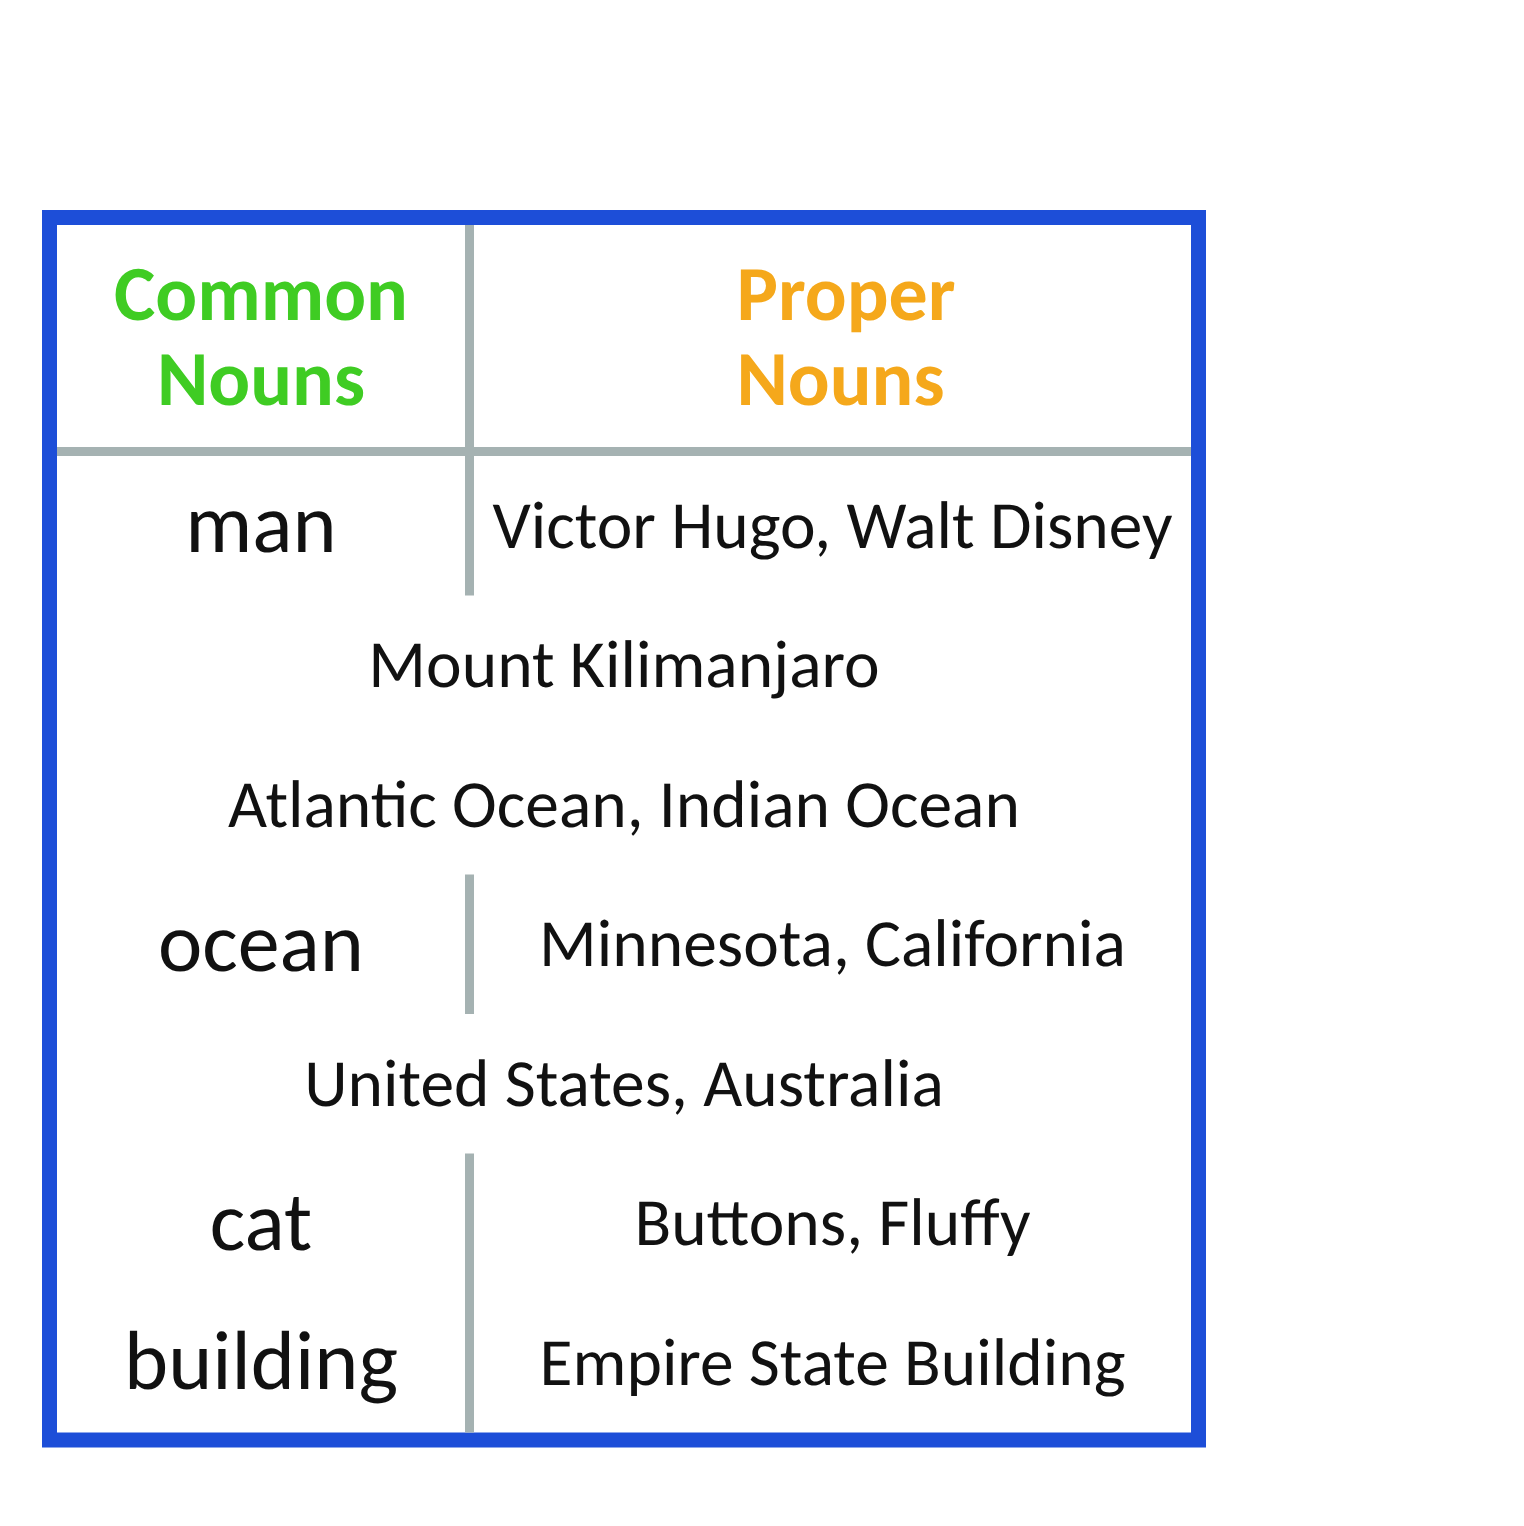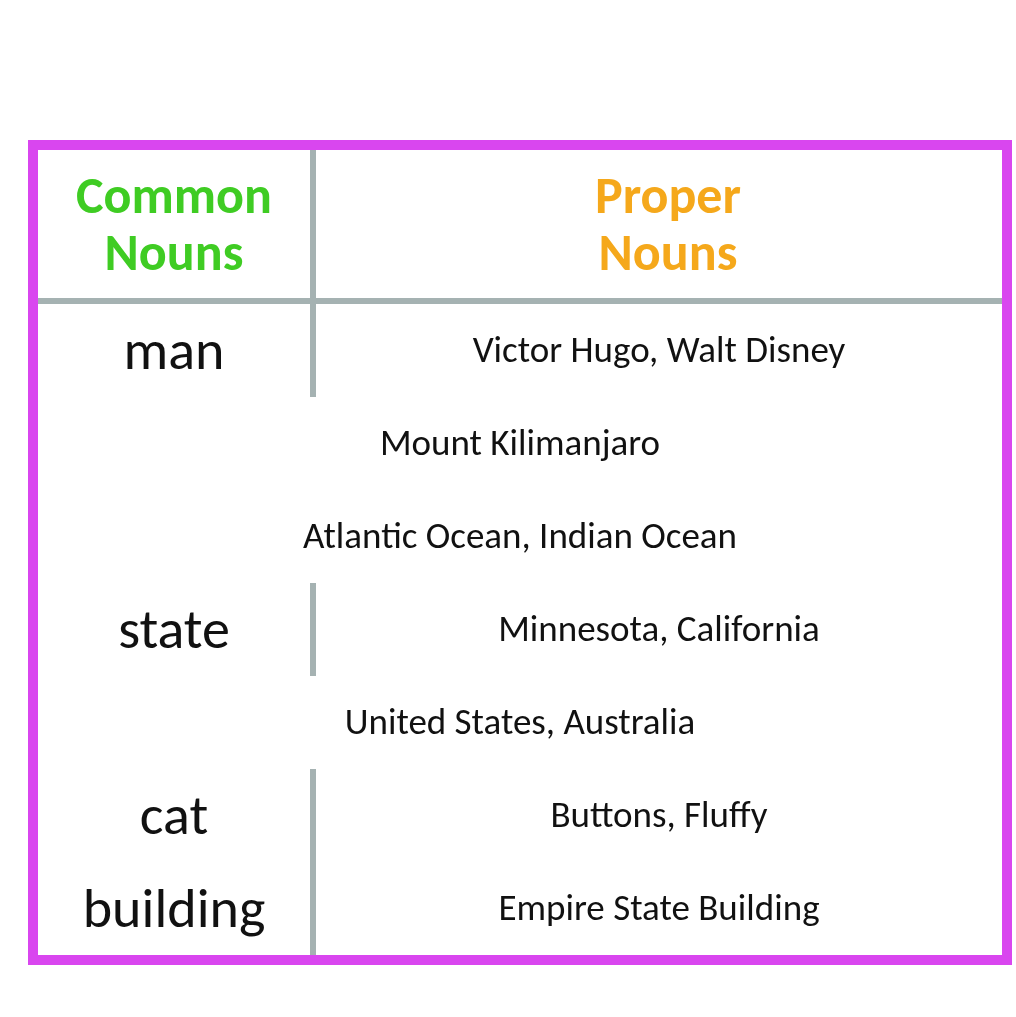--- a/index.html
+++ b/index.html
@@ -10,43 +10,42 @@
     body {
       background: #ffffff;
       font-family: "Gill Sans", "Gill Sans MT", Calibri, "Trebuchet MS", sans-serif;
       width: 1016px;
       height: 1017px;
       padding-top: 140px;
       padding-left: 28px;
       padding-right: 28px;
     }
     .table-wrap {
-      border: 10px solid #d946ef;
-      width: 984px;
+      border: 10px solid #1d4ed8;
+      width: 776px;
       background: #ffffff;
     }
     .header-row {
       display: flex;
       height: 148px;
       align-items: stretch;
     }
     .header-cell-left {
       width: 278px;
       border-right: 6px solid #a5b2b2;
       display: flex;
       align-items: center;
       justify-content: center;
       text-align: center;
     }
     .header-cell-right {
       flex: 1;
       display: flex;
       align-items: center;
       justify-content: center;
-      text-align: center;
       padding-left: 18px;
     }
     .header-common {
       color: #3fcc23;
       font-weight: 700;
       font-size: 52px;
       line-height: 1.1;
       white-space: pre-line;
     }
     .header-proper {
@@ -87,21 +86,21 @@
       text-align: center;
       padding: 0 8px;
     }
     .body-text {
       color: #111111;
       font-size: 56px;
       font-weight: 400;
       line-height: 1.05;
     }
     .body-cell-right .body-text {
-      font-size: 37px;
+      font-size: 45px;
     }
   </style>
 </head>
 <body>
 
 <div class="table-wrap">
 
   <div class="header-row">
     <div class="header-cell-left">
       <div class="header-common">Common
@@ -131,21 +130,21 @@
   </div>
 
   <div class="body-row">
     <div class="body-cell-right">
       <span class="body-text">Atlantic Ocean, Indian Ocean</span>
     </div>
   </div>
 
   <div class="body-row">
     <div class="body-cell-left">
-      <span class="body-text">state</span>
+      <span class="body-text">ocean</span>
     </div>
     <div class="body-cell-right">
       <span class="body-text">Minnesota, California</span>
     </div>
   </div>
 
   <div class="body-row">
     <div class="body-cell-right">
       <span class="body-text">United States,  Australia</span>
     </div>

